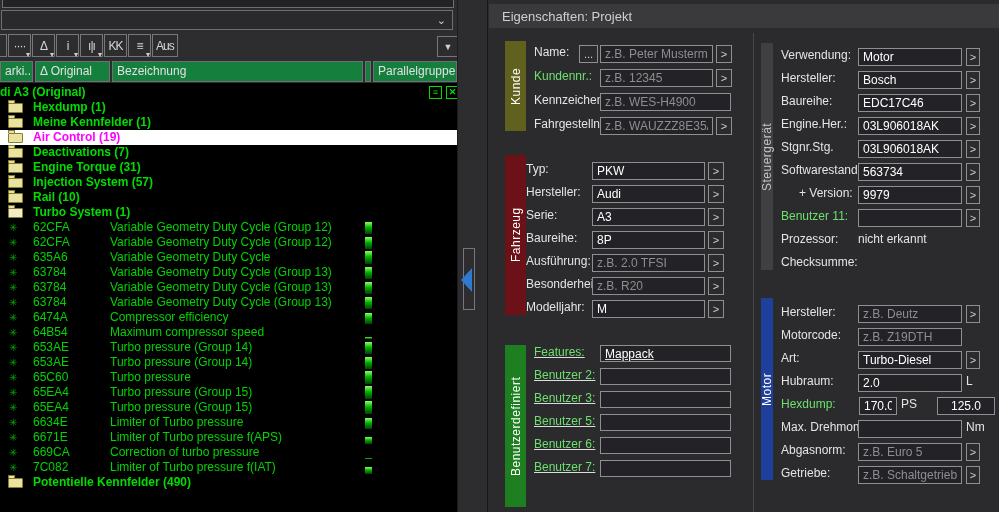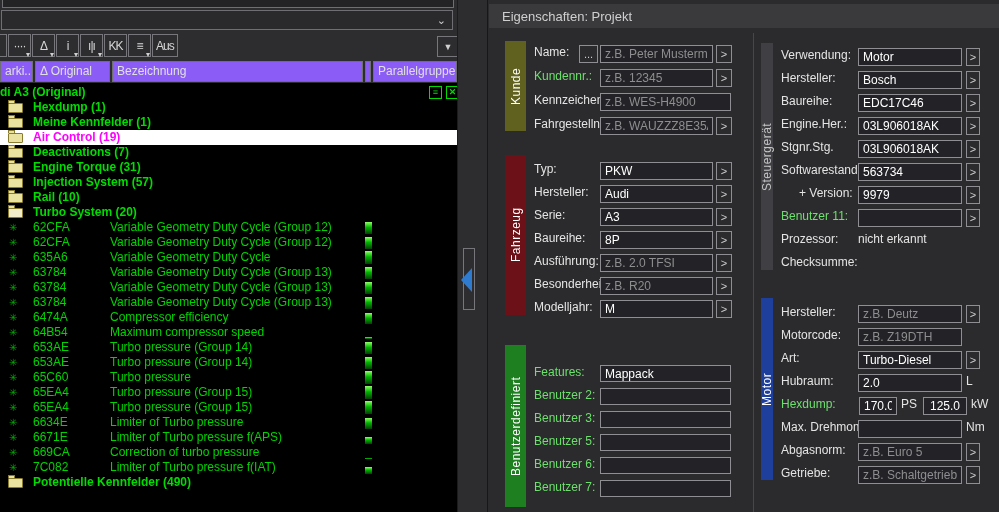--- a/index.html
+++ b/index.html
@@ -20,21 +20,21 @@
   .tbtn{height:23px;min-width:23px;border:1px solid #77777b;background:#2d2d30;color:#d6d6d6;
     display:flex;align-items:center;justify-content:center;padding:0 3px;position:relative;
     box-sizing:border-box;font-size:12px;cursor:default;letter-spacing:-1px}
   .tbtn.dd::after{content:"▾";position:absolute;right:0;bottom:-3px;font-size:8px;color:#cfcfcf;letter-spacing:0}
   .tbtn.partial{min-width:21px}
   #tb-right{position:absolute;left:437px;top:36px;width:22px;height:21px;border:1px solid #77777b;
     background:#2d2d30;color:#d0d0d0;display:flex;align-items:center;justify-content:center;
     font-size:9px;box-sizing:border-box}
   #col-headers{position:absolute;left:0;top:59px;width:458px;height:23px;background:#2d2d30}
   .hcell{position:absolute;top:2px;height:21px;line-height:18px;border:1px solid #707074;
-    background:#8b5cf6;color:#e0e0e0;padding-left:4px;box-sizing:border-box;
+    background:#15803d;color:#e0e0e0;padding-left:4px;box-sizing:border-box;
     white-space:nowrap;overflow:hidden;cursor:default}
   
   #tree{position:absolute;left:0;top:83px;width:457px;height:429px;background:#000;overflow:hidden}
   .trow{position:relative;height:15px;line-height:15px;white-space:nowrap;color:#00d400;cursor:default}
   .trow .lbl{position:absolute;left:33px;font-weight:bold;color:#00dc00}
   .trow.root .lbl{left:0}
   .trow.selected{background:#ffffff}
   .trow.selected .lbl{color:#ff00ff}
   .trow .addr{position:absolute;left:33px}
   .trow .mname{position:absolute;left:110px}
@@ -76,21 +76,21 @@
   .flbl.green{color:#6ce06c}
   .flbl.short{width:45px}
   .flbl.rw{width:77px}
   .flbl.indent{padding-left:18px;box-sizing:border-box}
   .finput{height:18px;box-sizing:border-box;background:#232327;border:1px solid #8f8f93;
     color:#fff;font-size:12px;padding:0 4px;width:113px;flex:none;font-family:inherit;outline:none}
   .finput::placeholder{color:#8e8e90}
   .finput.wide{width:131px}
   .finput.rw{width:104px}
   .finput.num1{width:38px;text-align:center;margin-left:1px}
-  .finput.num2{width:44px;text-align:center;margin-left:6px}
+  .finput.num2{width:58px;text-align:center;margin-left:20px}
   #grp-benutzerdefiniert .finput{height:17px}
   .abtn{width:16px;height:18px;margin-left:3px;border:1px solid #8f8f93;background:#2b2b2e;
     color:#cfcfcf;font-size:11px;line-height:15px;text-align:center;flex:none;padding:0;
     font-family:inherit;cursor:default}
   .abtn.rw{width:14px;margin-left:4px}
   .dbtn{width:19px;height:18px;border:1px solid #8f8f93;background:#2b2b2e;color:#cfcfcf;
     margin-right:2px;flex:none;font-size:11px;line-height:12px;text-align:center;padding:0;
     font-family:inherit;cursor:default}
   .unit{margin-left:4px;color:#e4e4e4}
   .sval{color:#e4e4e4}
@@ -165,21 +165,21 @@
       <div class="trow folder">
         <div class="fold"></div>
         <span class="lbl">Injection System (57)</span>
       </div>
       <div class="trow folder">
         <div class="fold"></div>
         <span class="lbl">Rail (10)</span>
       </div>
       <div class="trow folder">
         <div class="fold open"></div>
-        <span class="lbl">Turbo System (20)</span>
+        <span class="lbl">Turbo System (1)</span>
       </div>
       <div class="trow map">
         <span class="ast">✳</span>
         <span class="addr">62CFA</span>
         <span class="mname">Variable Geometry Duty Cycle (Group 12)</span>
         <div class="sbar" style="height: 12px;"></div>
       </div>
       <div class="trow map">
         <span class="ast">✳</span>
         <span class="addr">62CFA</span>
@@ -314,21 +314,21 @@
           </div>
           <div class="frow">
             <span class="flbl">Fahrgestellnr:</span>
             <input class="finput" placeholder="z.B. WAUZZZ8E35A235" style="">
             <button class="abtn">&gt;</button>
           </div>
         </div>
       </div>
       <div class="grp" id="grp-fahrzeug" style="left: 17px; top: 155px;">
         <div class="vbar" style="width: 21px; height: 160px; background: rgb(108, 17, 23);">Fahrzeug</div>
-        <div class="rows" style="left: 29px; top: 7px;">
+        <div class="rows" style="left: 21px; top: 7px;">
           <div class="frow">
             <span class="flbl">Typ:</span>
             <input class="finput" value="PKW" style="">
             <button class="abtn">&gt;</button>
           </div>
           <div class="frow">
             <span class="flbl">Hersteller:</span>
             <input class="finput" value="Audi" style="">
             <button class="abtn">&gt;</button>
           </div>
@@ -354,21 +354,21 @@
           </div>
           <div class="frow">
             <span class="flbl">Modelljahr:</span>
             <input class="finput" value="M" style="">
             <button class="abtn">&gt;</button>
           </div>
         </div>
       </div>
       <div class="grp" id="grp-benutzerdefiniert" style="left: 17px; top: 345px;">
         <div class="vbar" style="width: 21px; height: 162px; background: rgb(29, 127, 31);">Benutzerdefiniert</div>
-        <div class="rows" style="left: 29px; top: 20px;">
+        <div class="rows" style="left: 29px; top: 0; text-decoration: underline;">
           <div class="frow">
             <span class="flbl green">Features:</span>
             <input class="finput wide" value="Mappack" style="">
           </div>
           <div class="frow">
             <span class="flbl green">Benutzer 2:</span>
             <input class="finput wide" style="">
           </div>
           <div class="frow">
             <span class="flbl green">Benutzer 3:</span>

